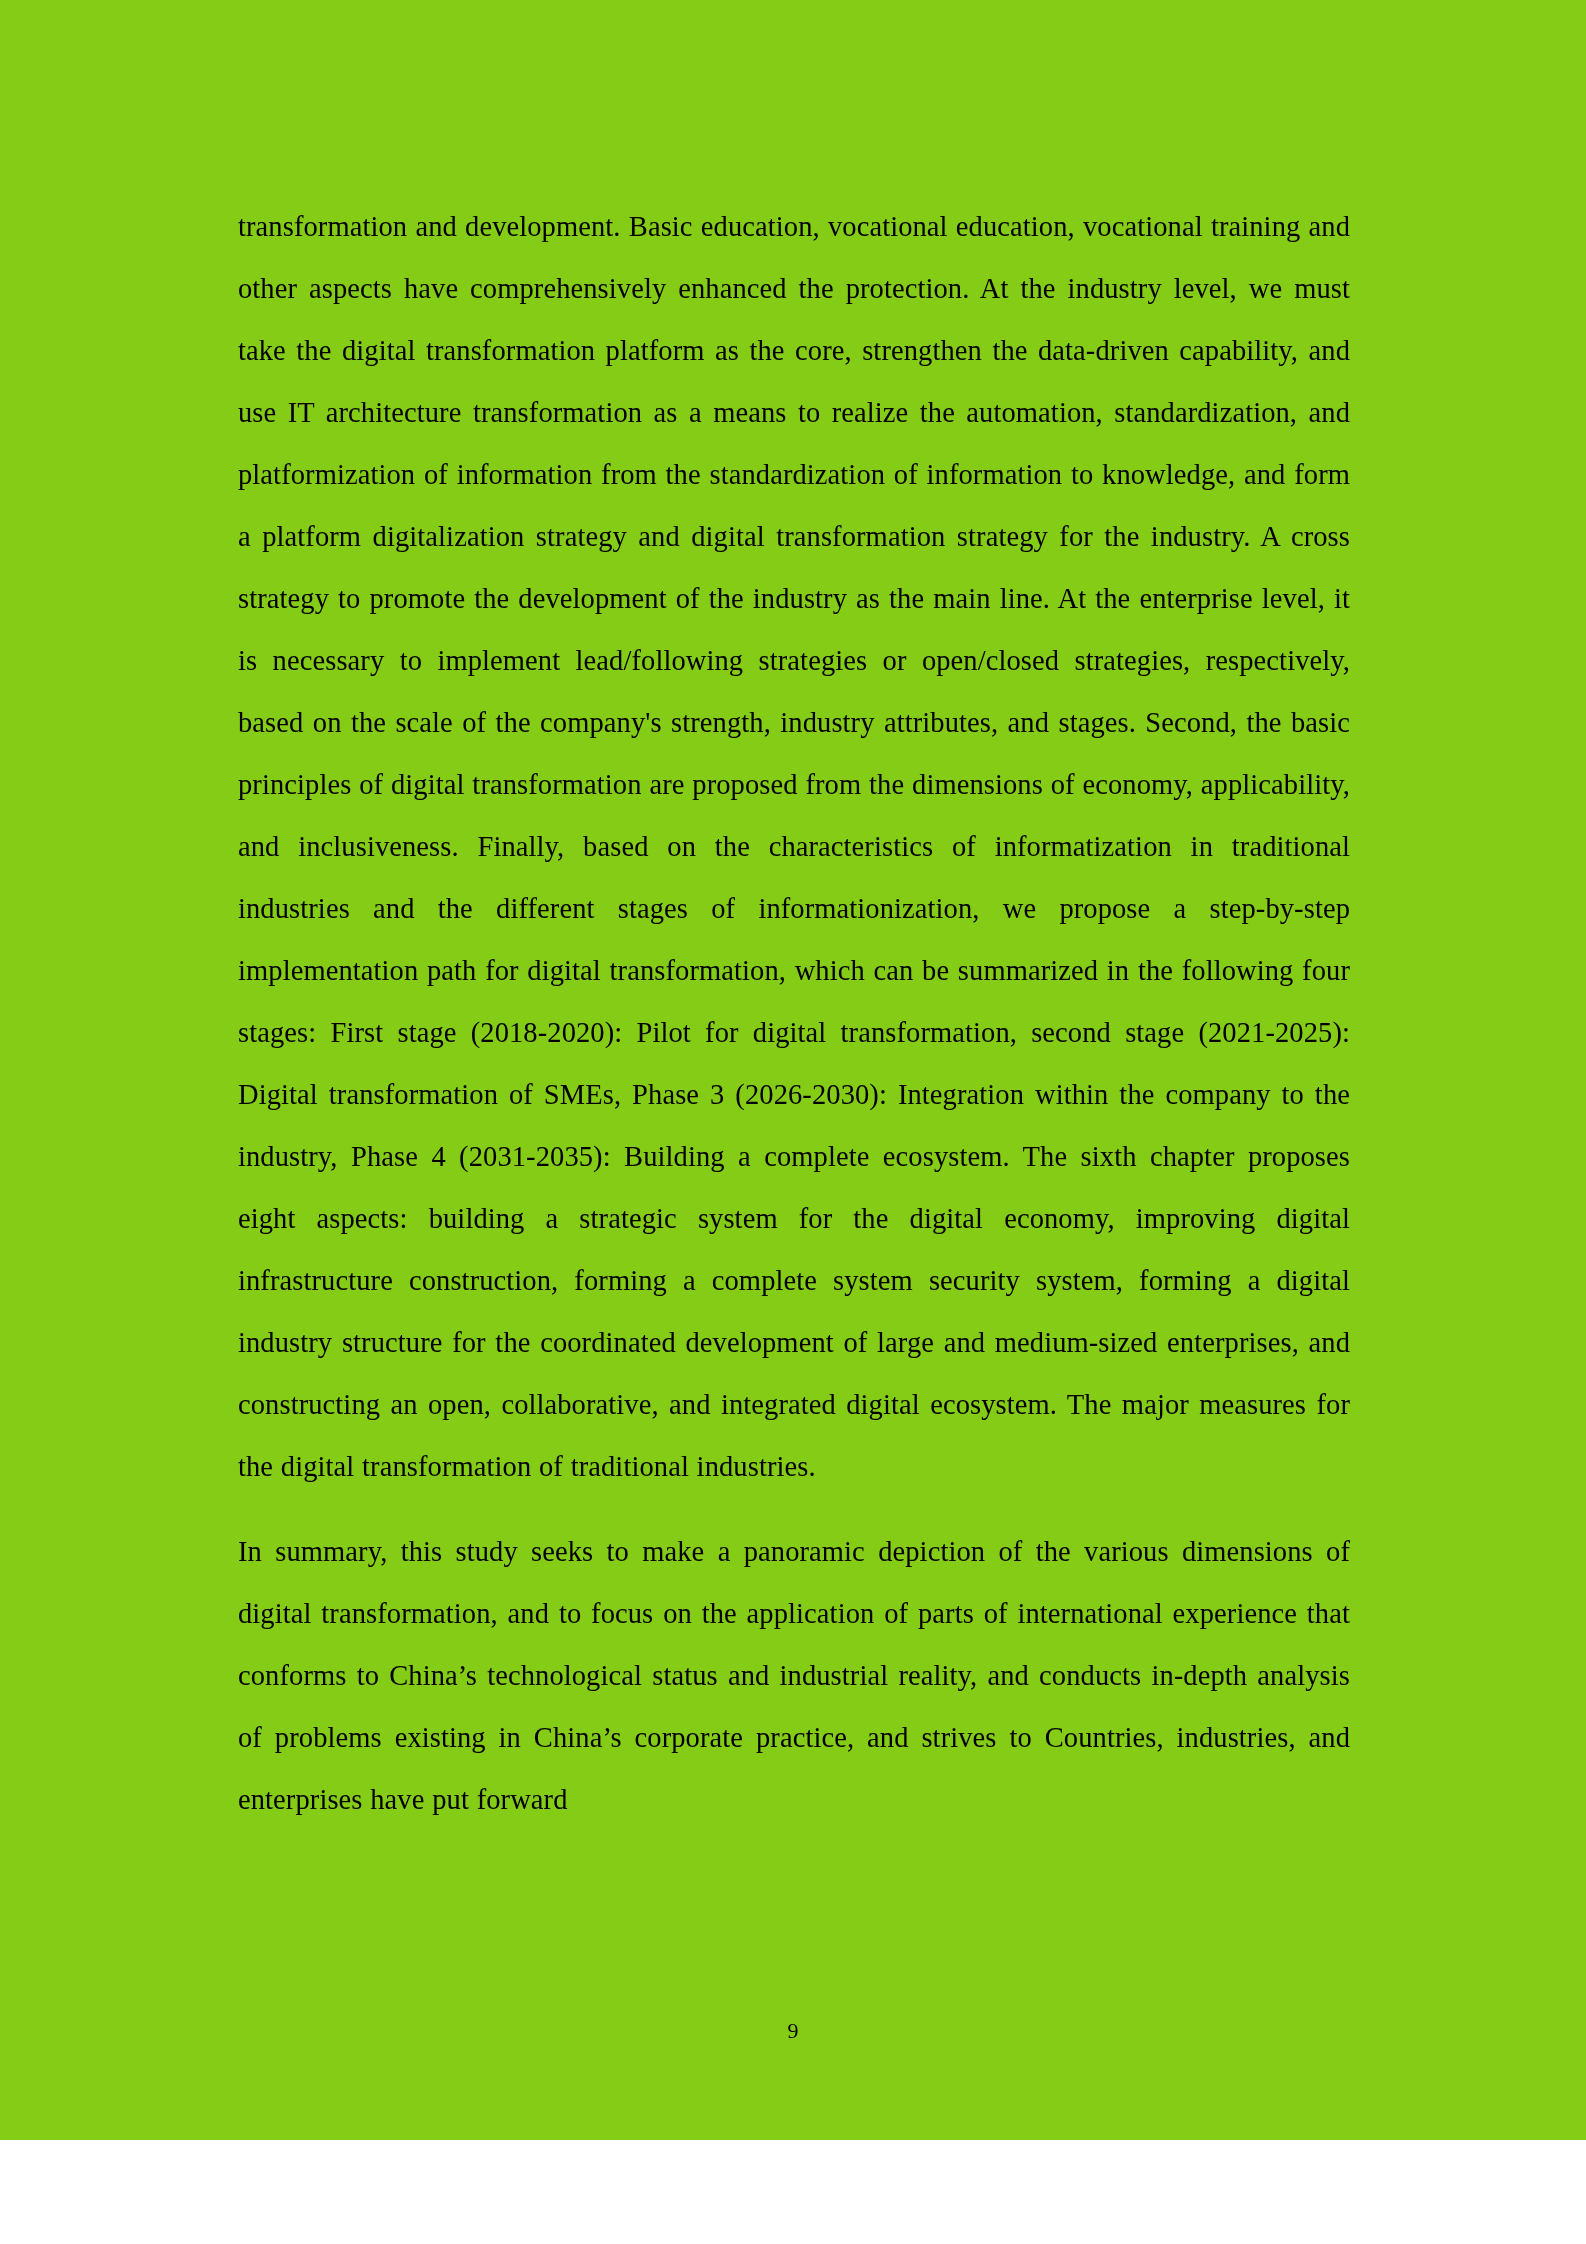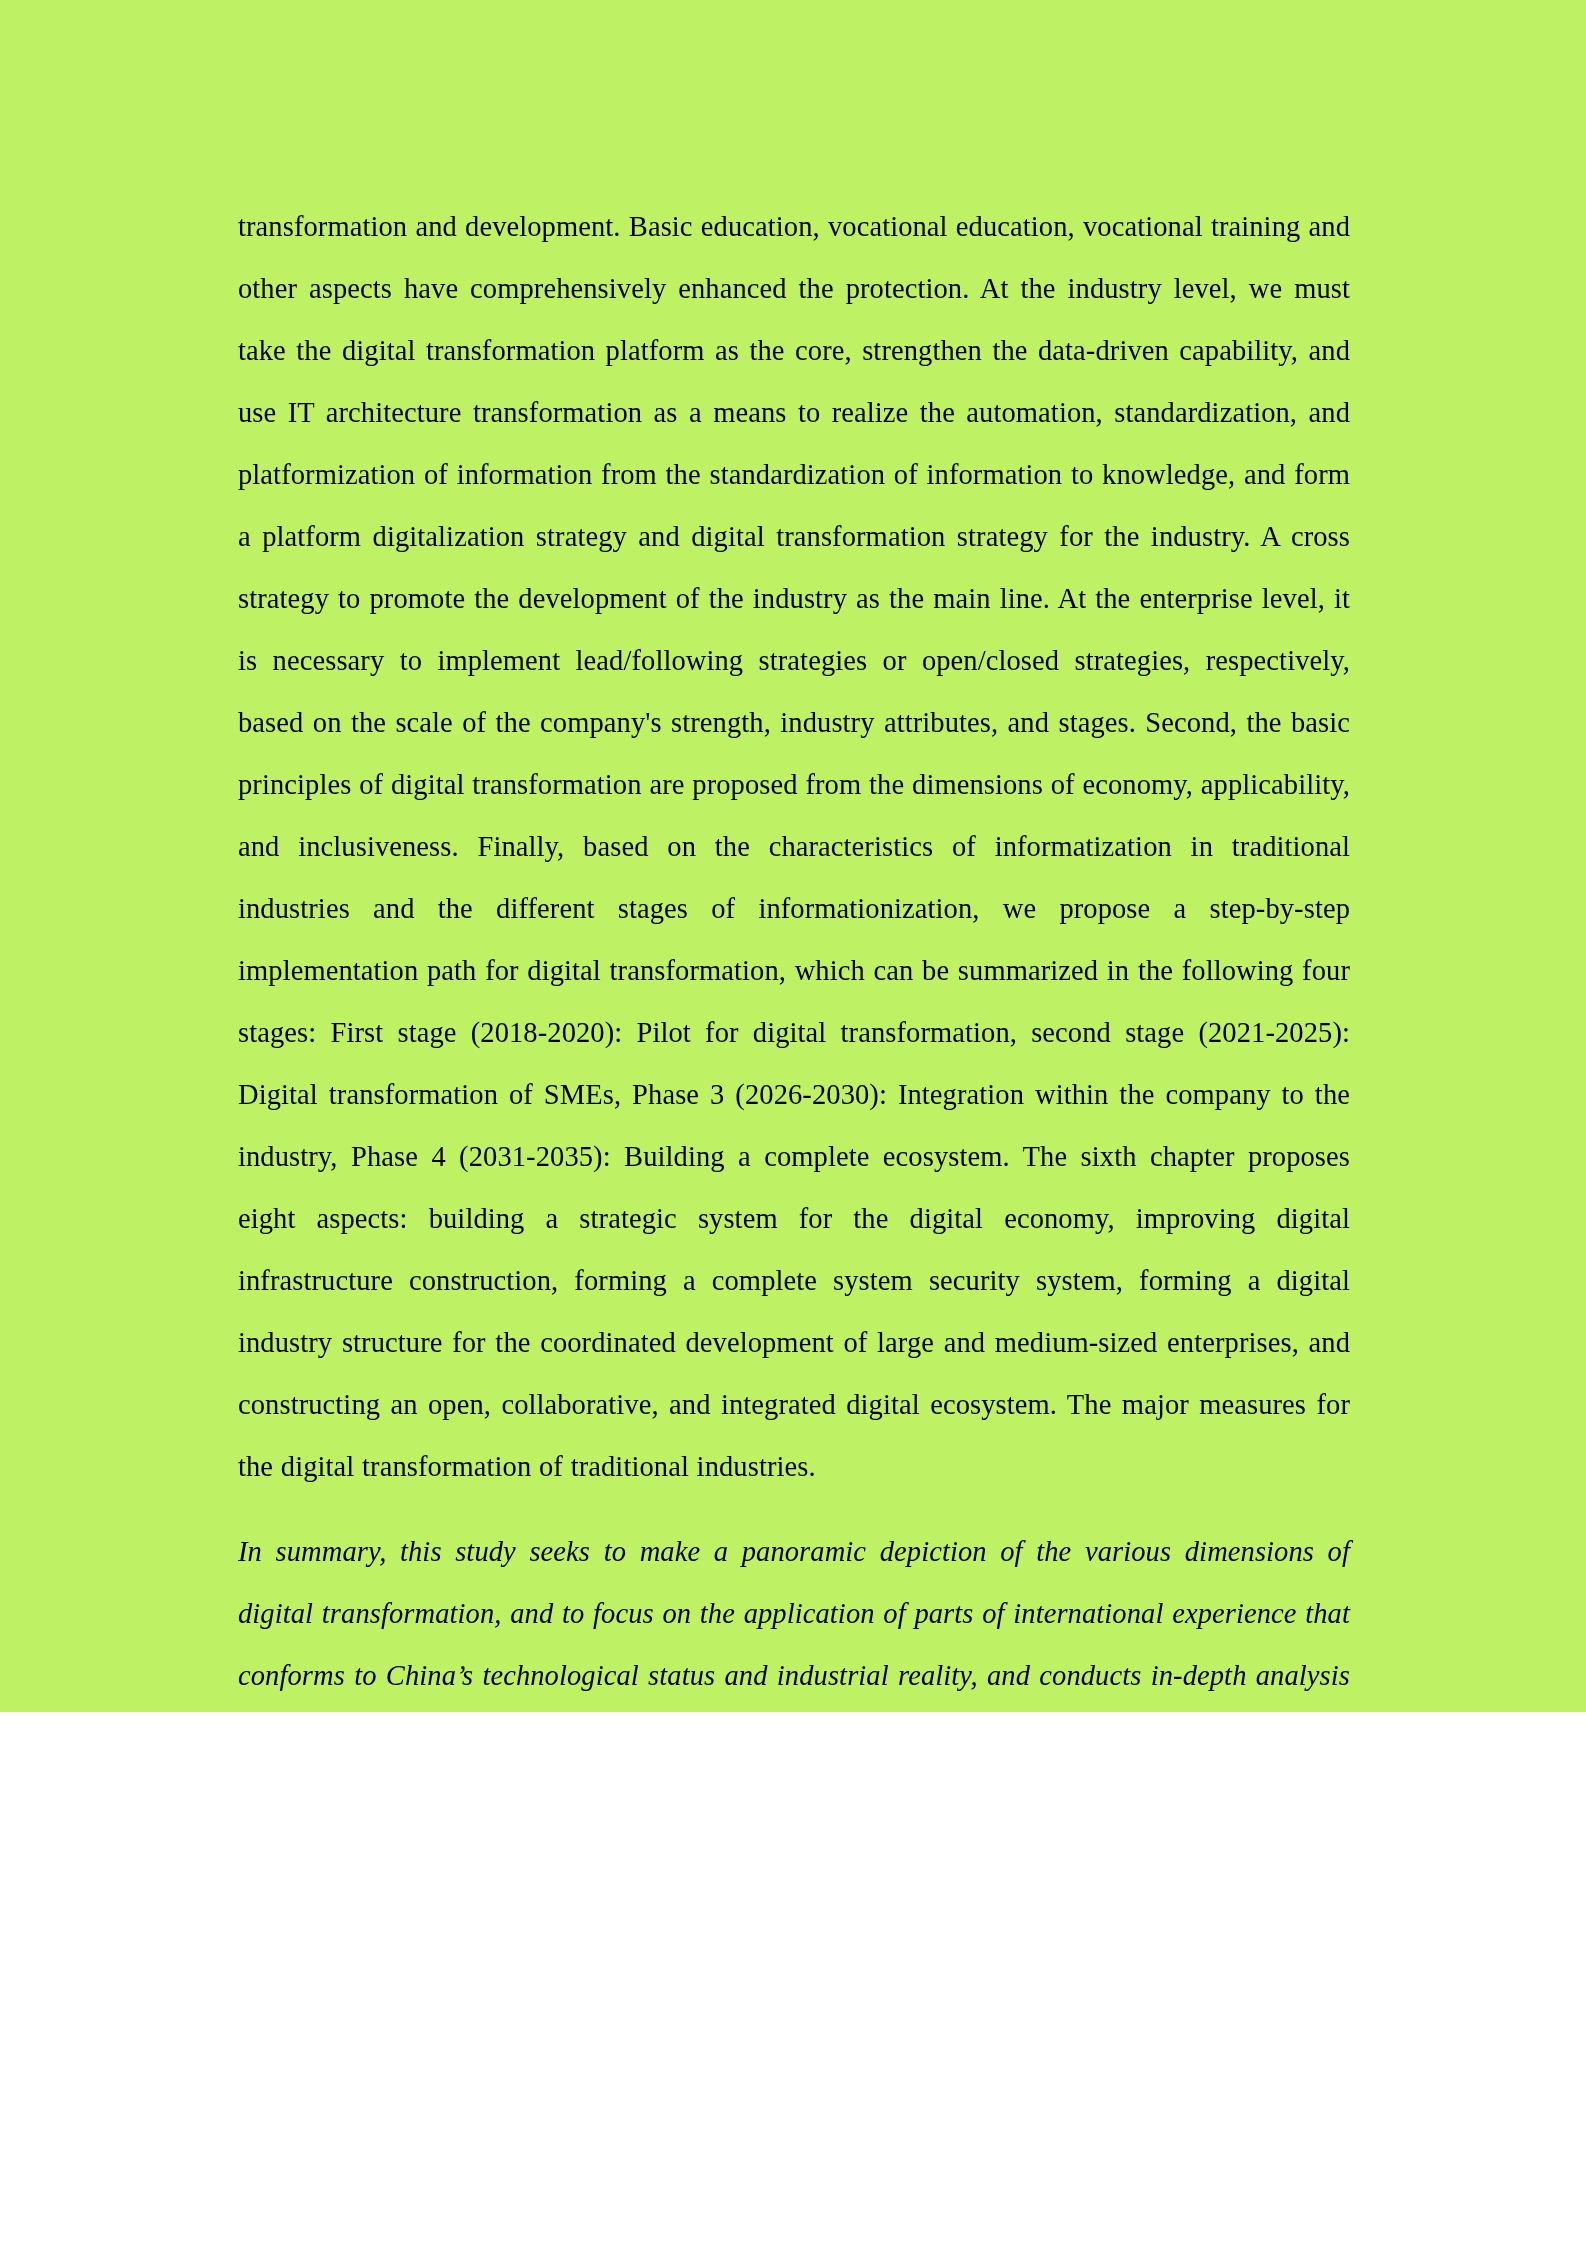--- a/index.html
+++ b/index.html
@@ -8,22 +8,22 @@
     padding: 0;
     background: #ffffff;
   }
   body {
     font-family: "Liberation Serif", "DejaVu Serif", serif;
     color: #000000;
   }
   .page {
     position: relative;
     width: 1586px;
-    height: 1712px;
-    background: #bef264;
+    height: 2140px;
+    background: #84cc16;
     box-sizing: border-box;
     overflow: hidden;
   }
   .text-column {
     position: absolute;
     left: 238px;
     top: 196px;
     width: 1112px;
   }
   .para {
@@ -36,21 +36,20 @@
     word-spacing: 0.5px;
     hyphens: none;
     -webkit-hyphens: none;
   }
   
   .para:last-of-type {
     margin-bottom: 0;
   }
   .para + .para {
     margin-top: 23px;
-    font-style: italic;
   }
   .page-number {
     position: absolute;
     left: 0;
     right: 0;
     top: 2018px;
     text-align: center;
     font-size: 22px;
     line-height: 26px;
     font-family: "Liberation Serif", "DejaVu Serif", serif;

